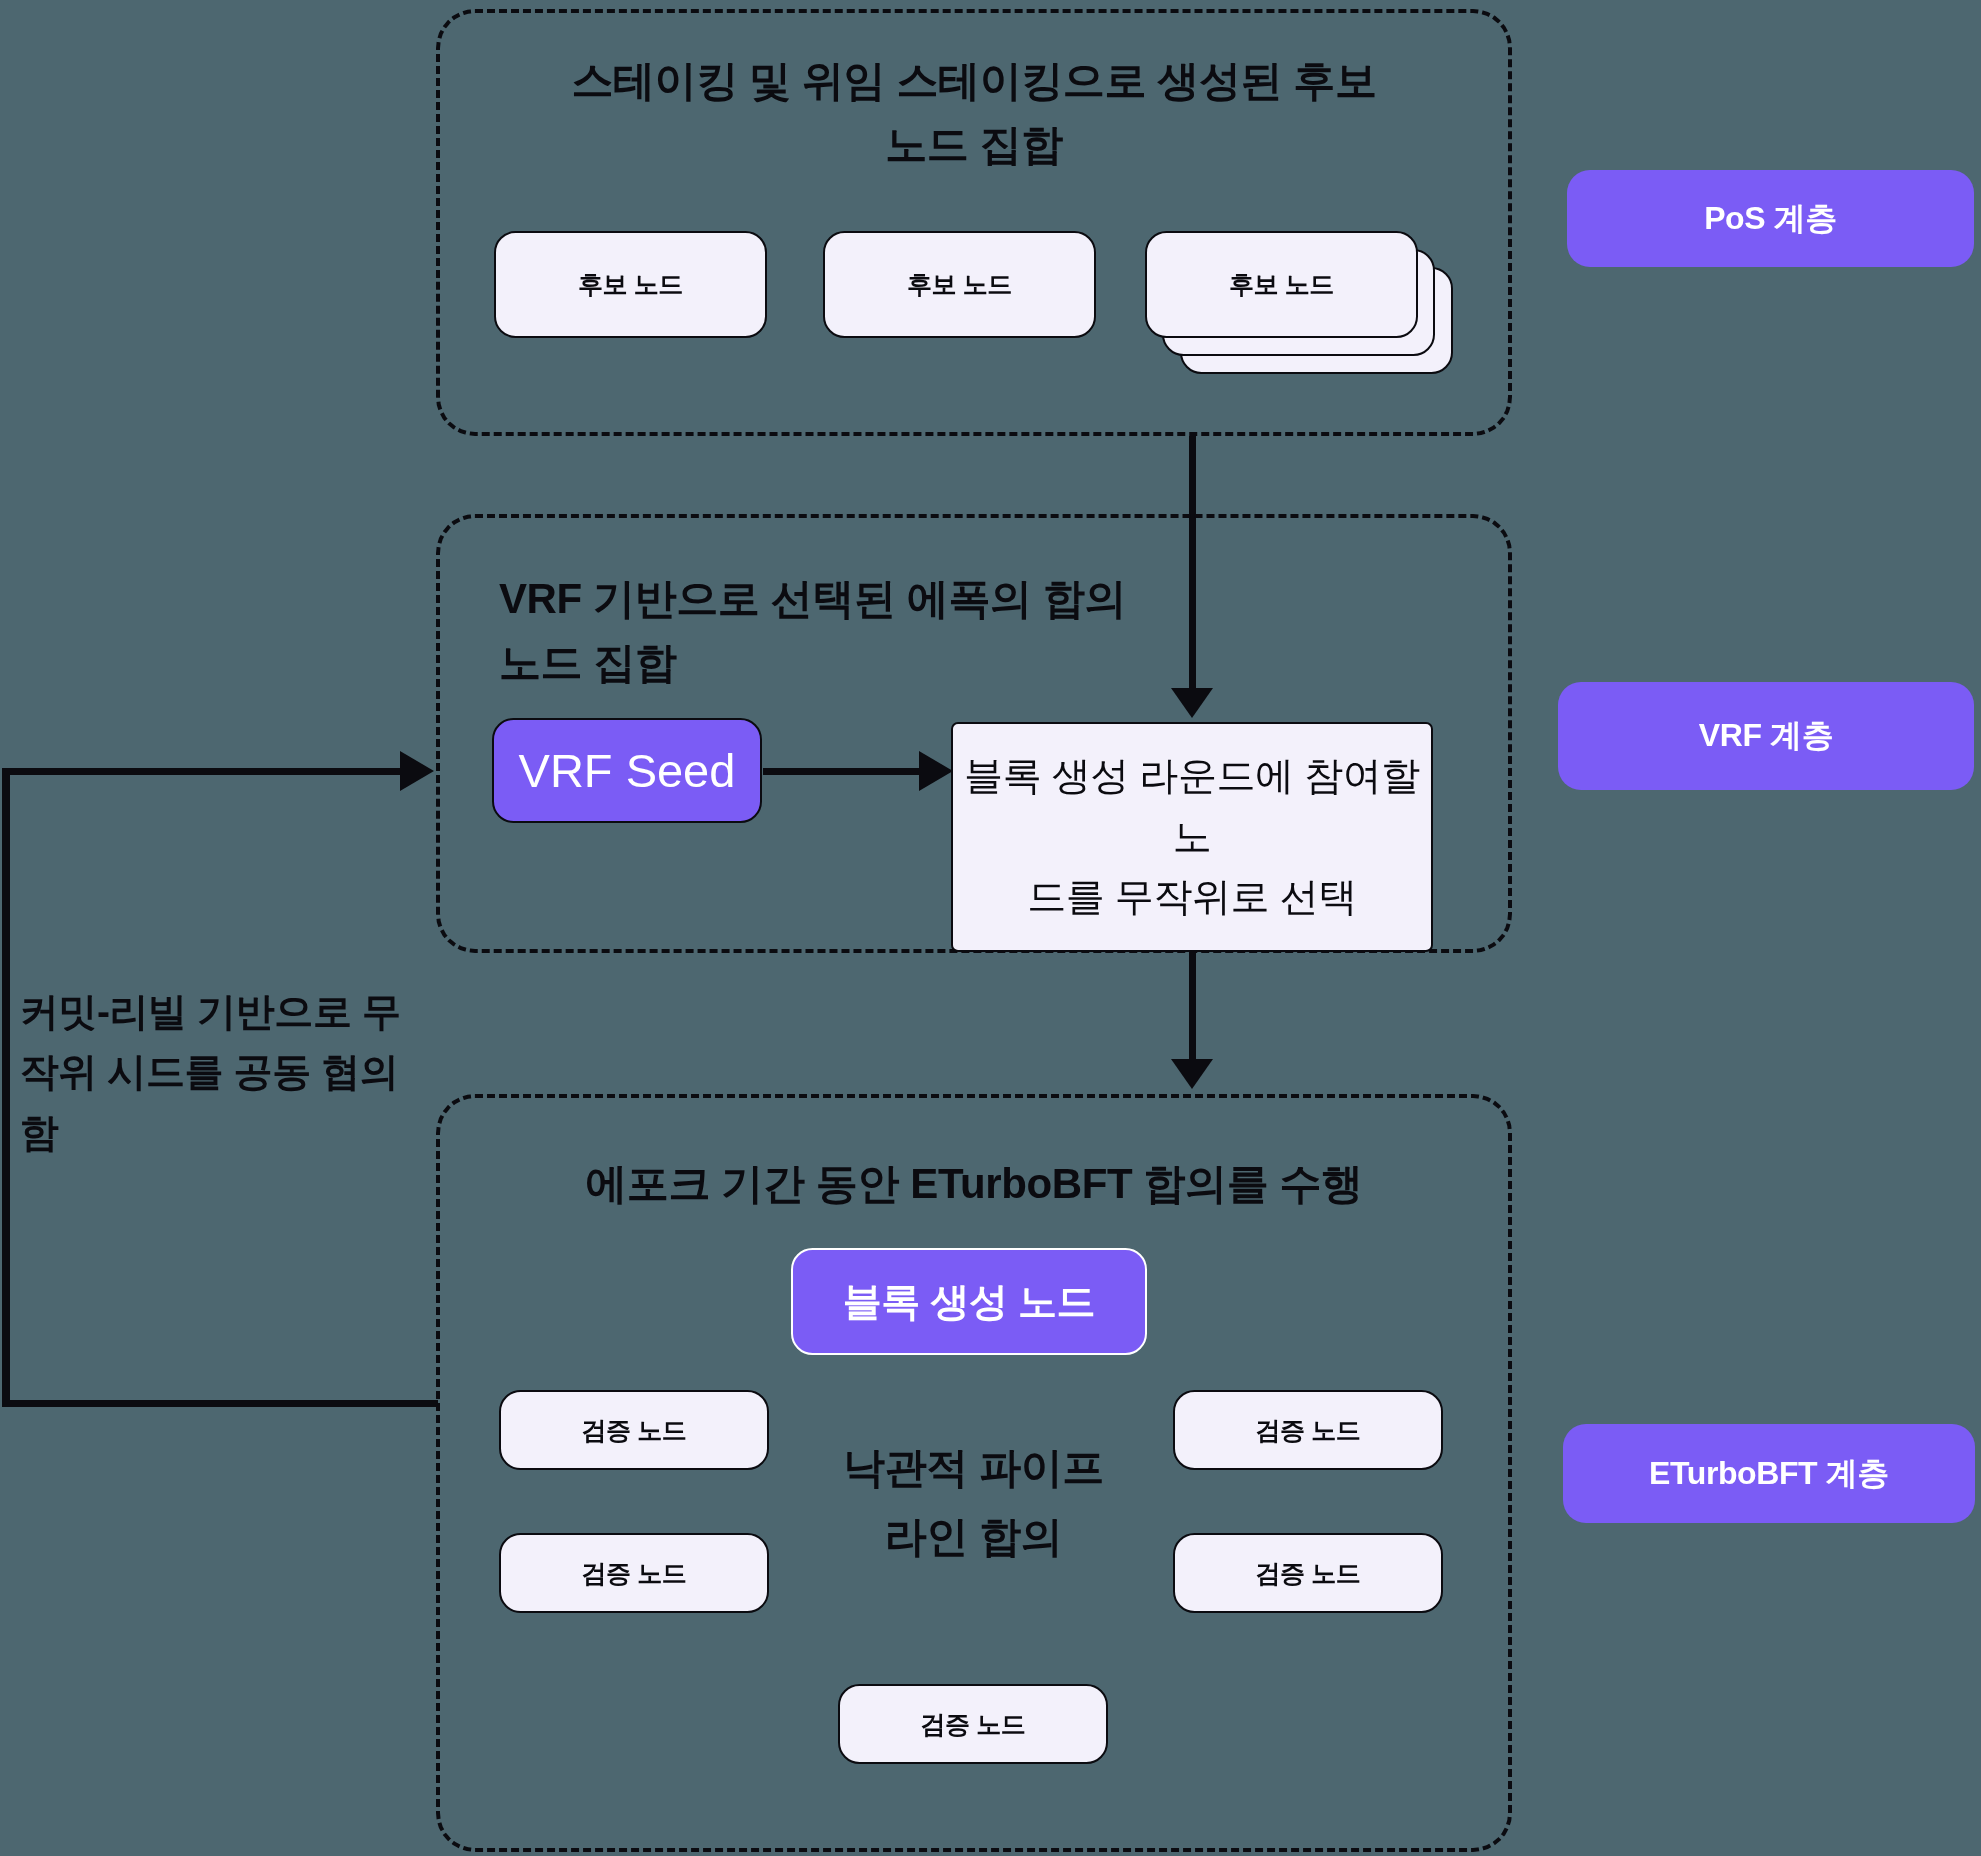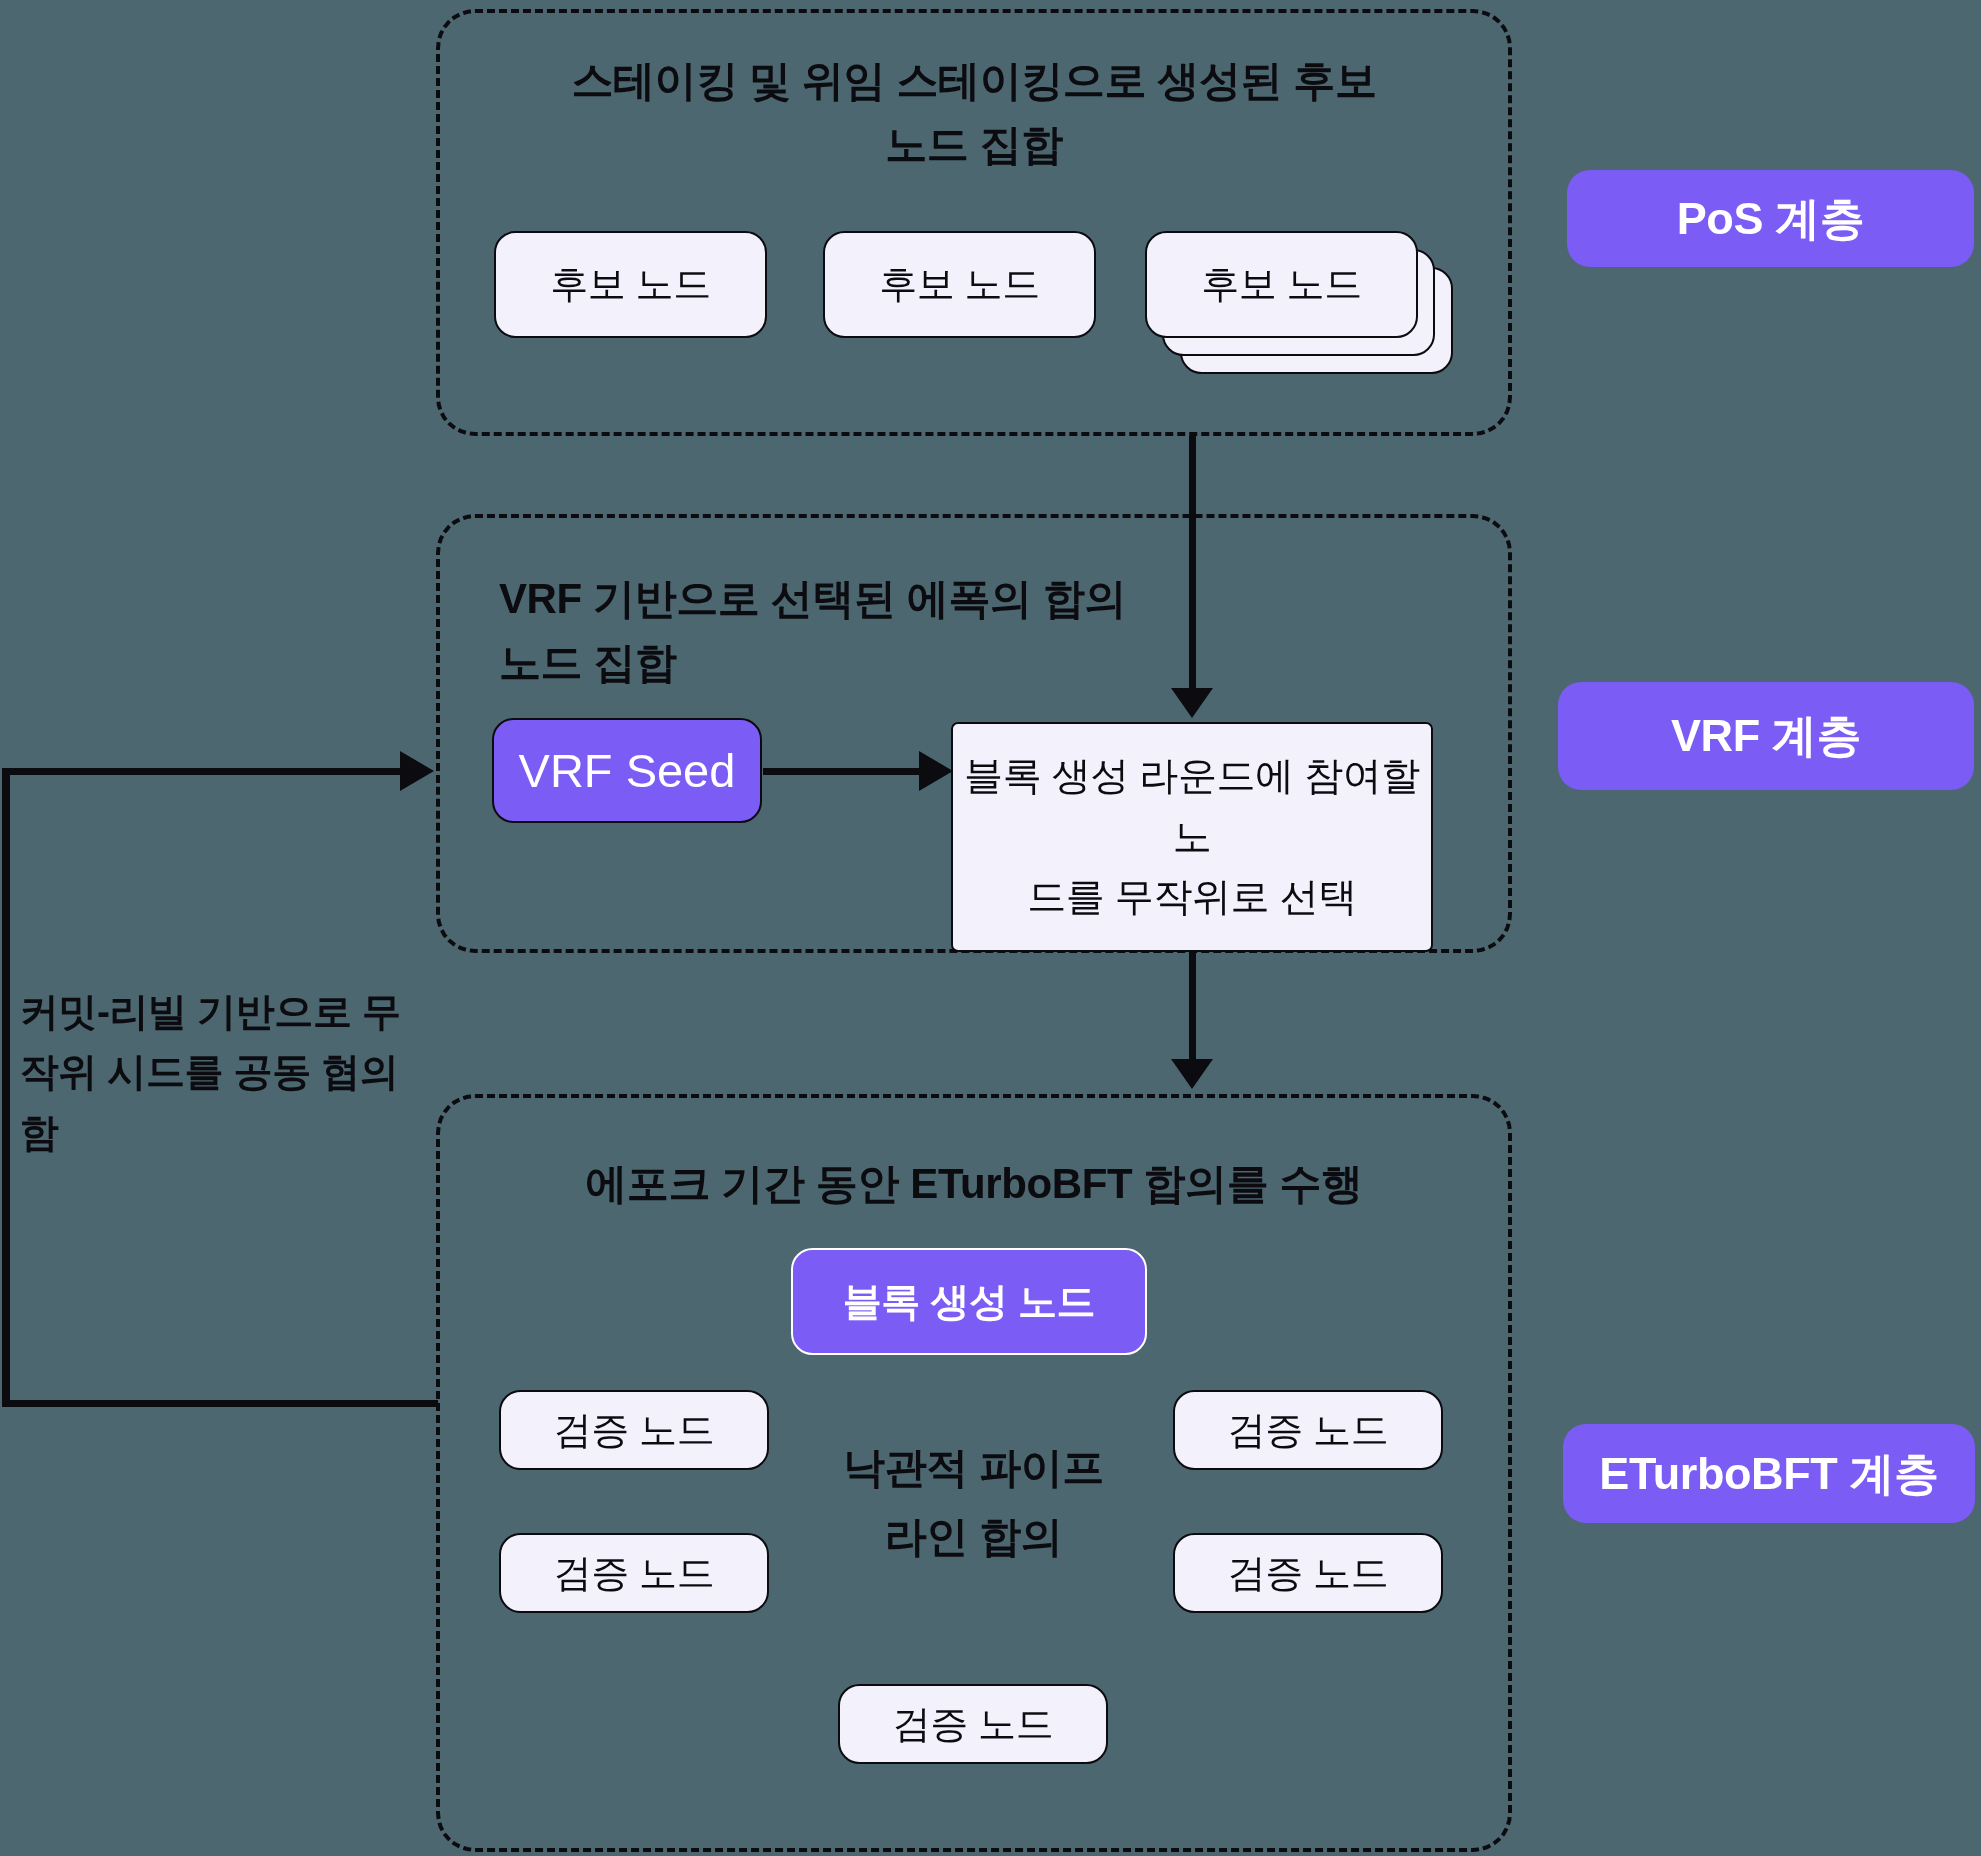--- a/index.html
+++ b/index.html
@@ -19,37 +19,37 @@
   .group-vrf{left:436px;top:514px;width:1076px;height:439px;}
   .group-bft{left:436px;top:1094px;width:1076px;height:758px;}
 
   .group-title{position:absolute;color:var(--ink);font-weight:700;font-size:42px;line-height:1.52;letter-spacing:-0.4px;}
   .title-pos{left:436px;top:49px;width:1076px;text-align:center;}
   .title-vrf{left:499px;top:567px;width:734px;text-align:left;}
   .title-bft{left:436px;top:1152px;width:1076px;text-align:center;}
 
   .node{position:absolute;background:var(--node_fill);border:2.7px solid var(--ink);border-radius:21.5px;
         display:flex;align-items:center;justify-content:center;
-        color:var(--ink);font-size:38px;font-weight:400;letter-spacing:-0.4px;text-align:right;}
+        color:var(--ink);font-size:25px;font-weight:700;letter-spacing:-0.4px;text-align:right;}
   .candidate{width:273px;height:107px;top:231px;}
   .cand-1{left:494px;}
   .cand-2{left:823px;}
   .cand-3{left:1145px;z-index:3;}
   .stack{position:absolute;width:273px;height:107px;background:var(--node_fill);border:2.7px solid var(--ink);border-radius:21.5px;}
   .stack-mid{left:1162px;top:249px;z-index:2;}
   .stack-back{left:1180px;top:267px;z-index:1;}
 
   .accent-box{position:absolute;background:var(--accent);color:var(--text_on_accent);
         display:flex;align-items:center;justify-content:center;border-radius:21.5px;}
   .vrf-seed{left:492px;top:718px;width:270px;height:105px;border:2.7px solid var(--ink);font-size:47px;font-weight:400;}
   .producer{left:791px;top:1248px;width:356px;height:107px;border:2.7px solid #ffffff;font-size:39px;font-weight:700;letter-spacing:-0.4px;}
 
   .layer-label{position:absolute;background:var(--accent);color:var(--text_on_accent);
         display:flex;align-items:center;justify-content:center;border-radius:23px;
-        font-size:45px;font-weight:700;letter-spacing:-0.4px;}
+        font-size:32px;font-weight:700;letter-spacing:-0.4px;}
   .label-pos{left:1567px;top:170px;width:407px;height:97px;}
   .label-vrf{left:1558px;top:682px;width:416px;height:108px;}
   .label-bft{left:1563px;top:1424px;width:412px;height:99px;}
 
   .select-box{left:951px;top:722px;width:482px;height:230px;border-radius:7px;
         flex-direction:column;font-size:39px;font-weight:500;line-height:1.55;text-align:center;}
 
   .validator{width:270px;height:80px;}
   .val-1{left:499px;top:1390px;}
   .val-2{left:1173px;top:1390px;}

